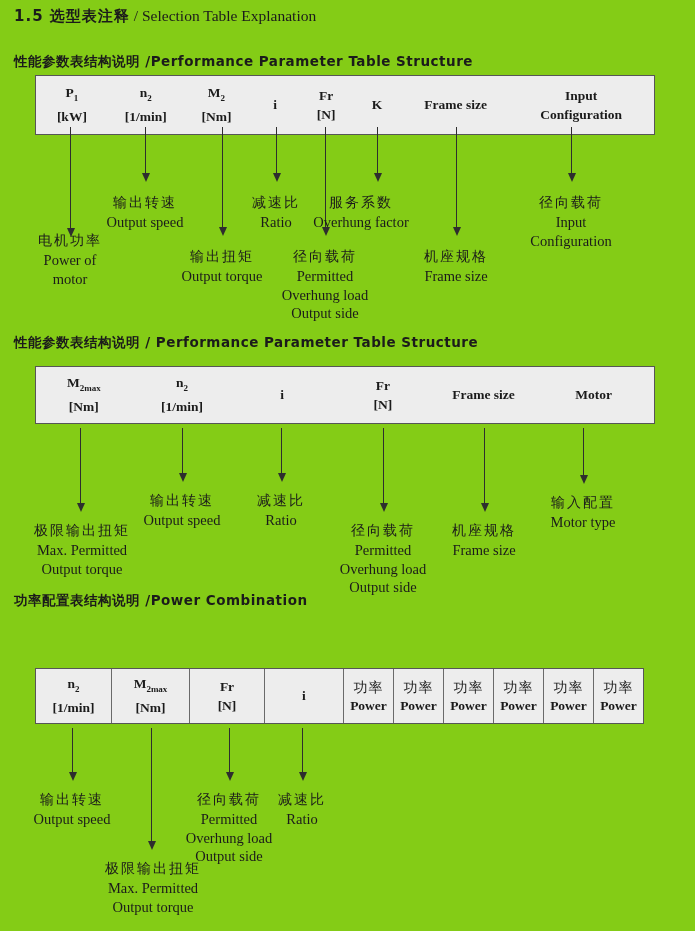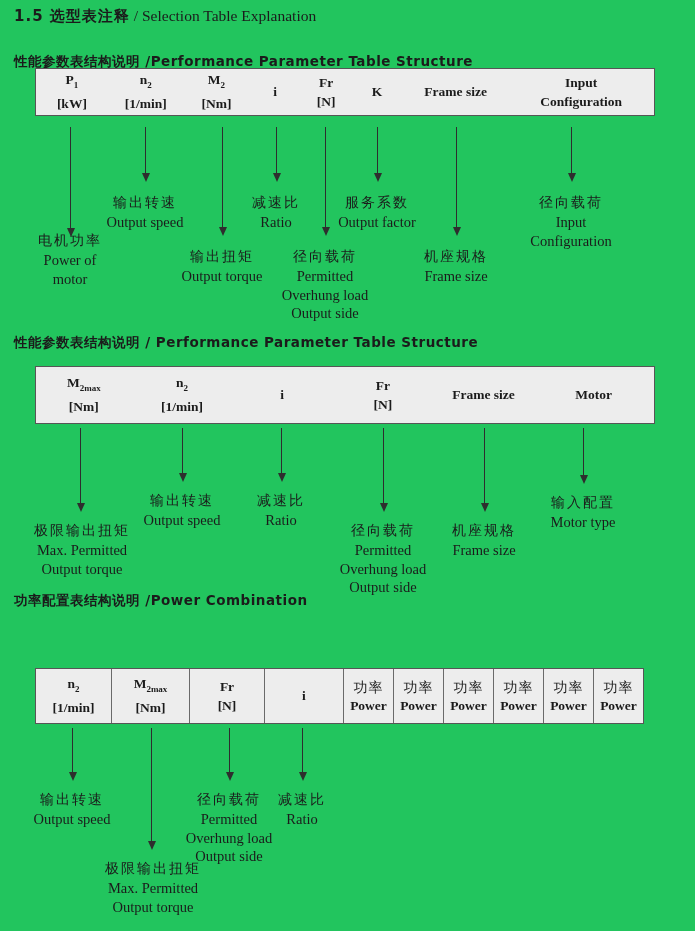--- a/index.html
+++ b/index.html
@@ -1,16 +1,16 @@
 <!DOCTYPE html>
 <html><head>
 <meta charset="utf-8">
 <style>
   html,body{margin:0;padding:0;background:#ffffff;}
-  .page{position:relative;width:695px;height:931px;background:#22c55e;color:#1b1b1b;
+  .page{position:relative;width:695px;height:931px;background:#84cc16;color:#1b1b1b;
         font-family:"Liberation Serif","DejaVu Sans",serif;overflow:hidden;}
   .title{position:absolute;left:14px;top:7px;white-space:nowrap;}
   .title .t-zh{font-family:"DejaVu Sans",sans-serif;font-weight:bold;font-size:15px;letter-spacing:1px;}
   .title .t-en{font-family:"Liberation Serif",serif;font-size:15.5px;}
   .sh{position:absolute;left:14px;font-weight:bold;font-size:13.5px;letter-spacing:.5px;
       font-family:"DejaVu Sans","Liberation Serif",sans-serif;white-space:nowrap;}
   .ptable{position:absolute;left:35px;background:#ededed;border:1.5px solid #565656;
           display:flex;box-sizing:border-box;}
   .cell{display:flex;flex-direction:column;justify-content:center;align-items:center;
         gap:5px;box-sizing:border-box;}
@@ -32,21 +32,21 @@
 
 <div class="page">
 
   <div class="title">
     <span class="t-zh">1.5 选型表注释</span>
     <span class="t-en">/ Selection Table Explanation</span>
   </div>
 
   <div class="sh" style="top:53px">性能参数表结构说明 /Performance Parameter Table Structure</div>
 
-  <div class="ptable" style="top:68px;height:48px;width:620px">
+  <div class="ptable" style="top:75px;height:60px;width:620px">
     <div class="cell" style="width:72px">
       <div class="sym"><span>P</span><sub>1</sub></div>
       <div class="unit">[kW]</div>
     </div>
     <div class="cell" style="width:76px">
       <div class="sym"><span>n</span><sub>2</sub></div>
       <div class="unit">[1/min]</div>
     </div>
     <div class="cell" style="width:66px">
       <div class="sym"><span>M</span><sub>2</sub></div>
@@ -96,23 +96,23 @@
   <div class="callout" style="left:276px;top:194px">
     <div class="zh">减速比</div>
     <div class="en">Ratio</div>
   </div>
   <div class="callout" style="left:325px;top:248px">
     <div class="zh">径向载荷</div>
     <div class="en">Permitted</div>
     <div class="en">Overhung load</div>
     <div class="en">Output side</div>
   </div>
-  <div class="callout" style="left:377px;top:194px">
+  <div class="callout" style="left:361px;top:194px">
     <div class="zh">服务系数</div>
-    <div class="en">Output factor</div>
+    <div class="en">Overhung factor</div>
   </div>
   <div class="callout" style="left:456px;top:248px">
     <div class="zh">机座规格</div>
     <div class="en">Frame size</div>
   </div>
   <div class="callout" style="left:571px;top:194px">
     <div class="zh">径向载荷</div>
     <div class="en">Input</div>
     <div class="en">Configuration</div>
   </div>

